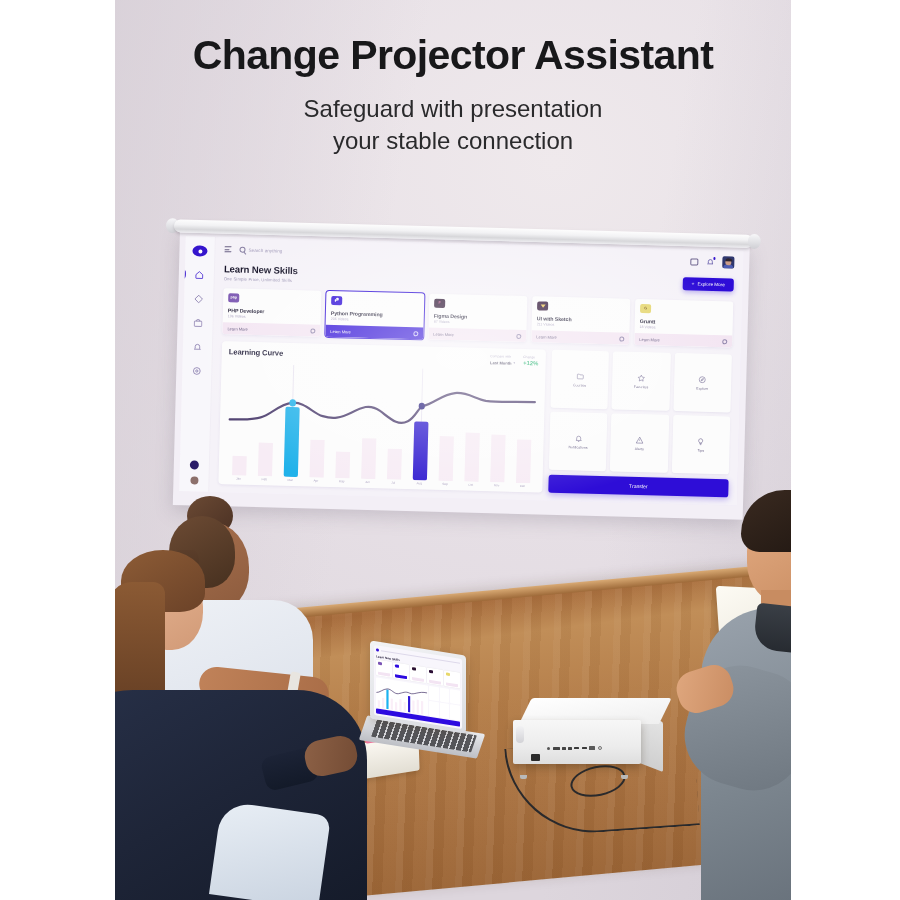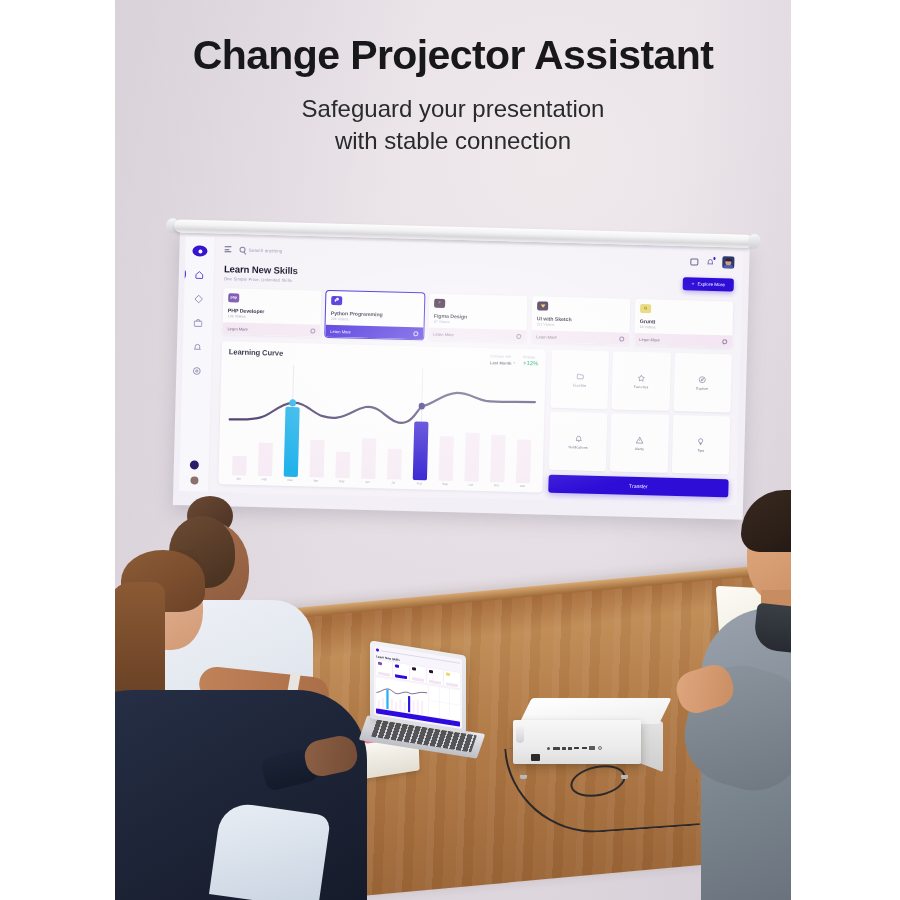--- a/index.html
+++ b/index.html
@@ -376,22 +376,22 @@
 
 <div id="scene">
   <div class="photo">
 
     <div class="wall"></div>
     <div class="wall-shade"></div>
 
     <div class="heading">
       <div class="title">Change Projector Assistant</div>
       <div class="subtitle">
-        <div>Safeguard your presentation</div>
-        <div>with stable connection</div>
+        <div>Safeguard with presentation</div>
+        <div>your stable connection</div>
       </div>
     </div>
 
     <div class="screen-roller">
       <div class="roller-cap l"></div>
       <div class="roller-tube"></div>
       <div class="roller-cap r"></div>
     </div>
 
     <div class="screen-frame">

